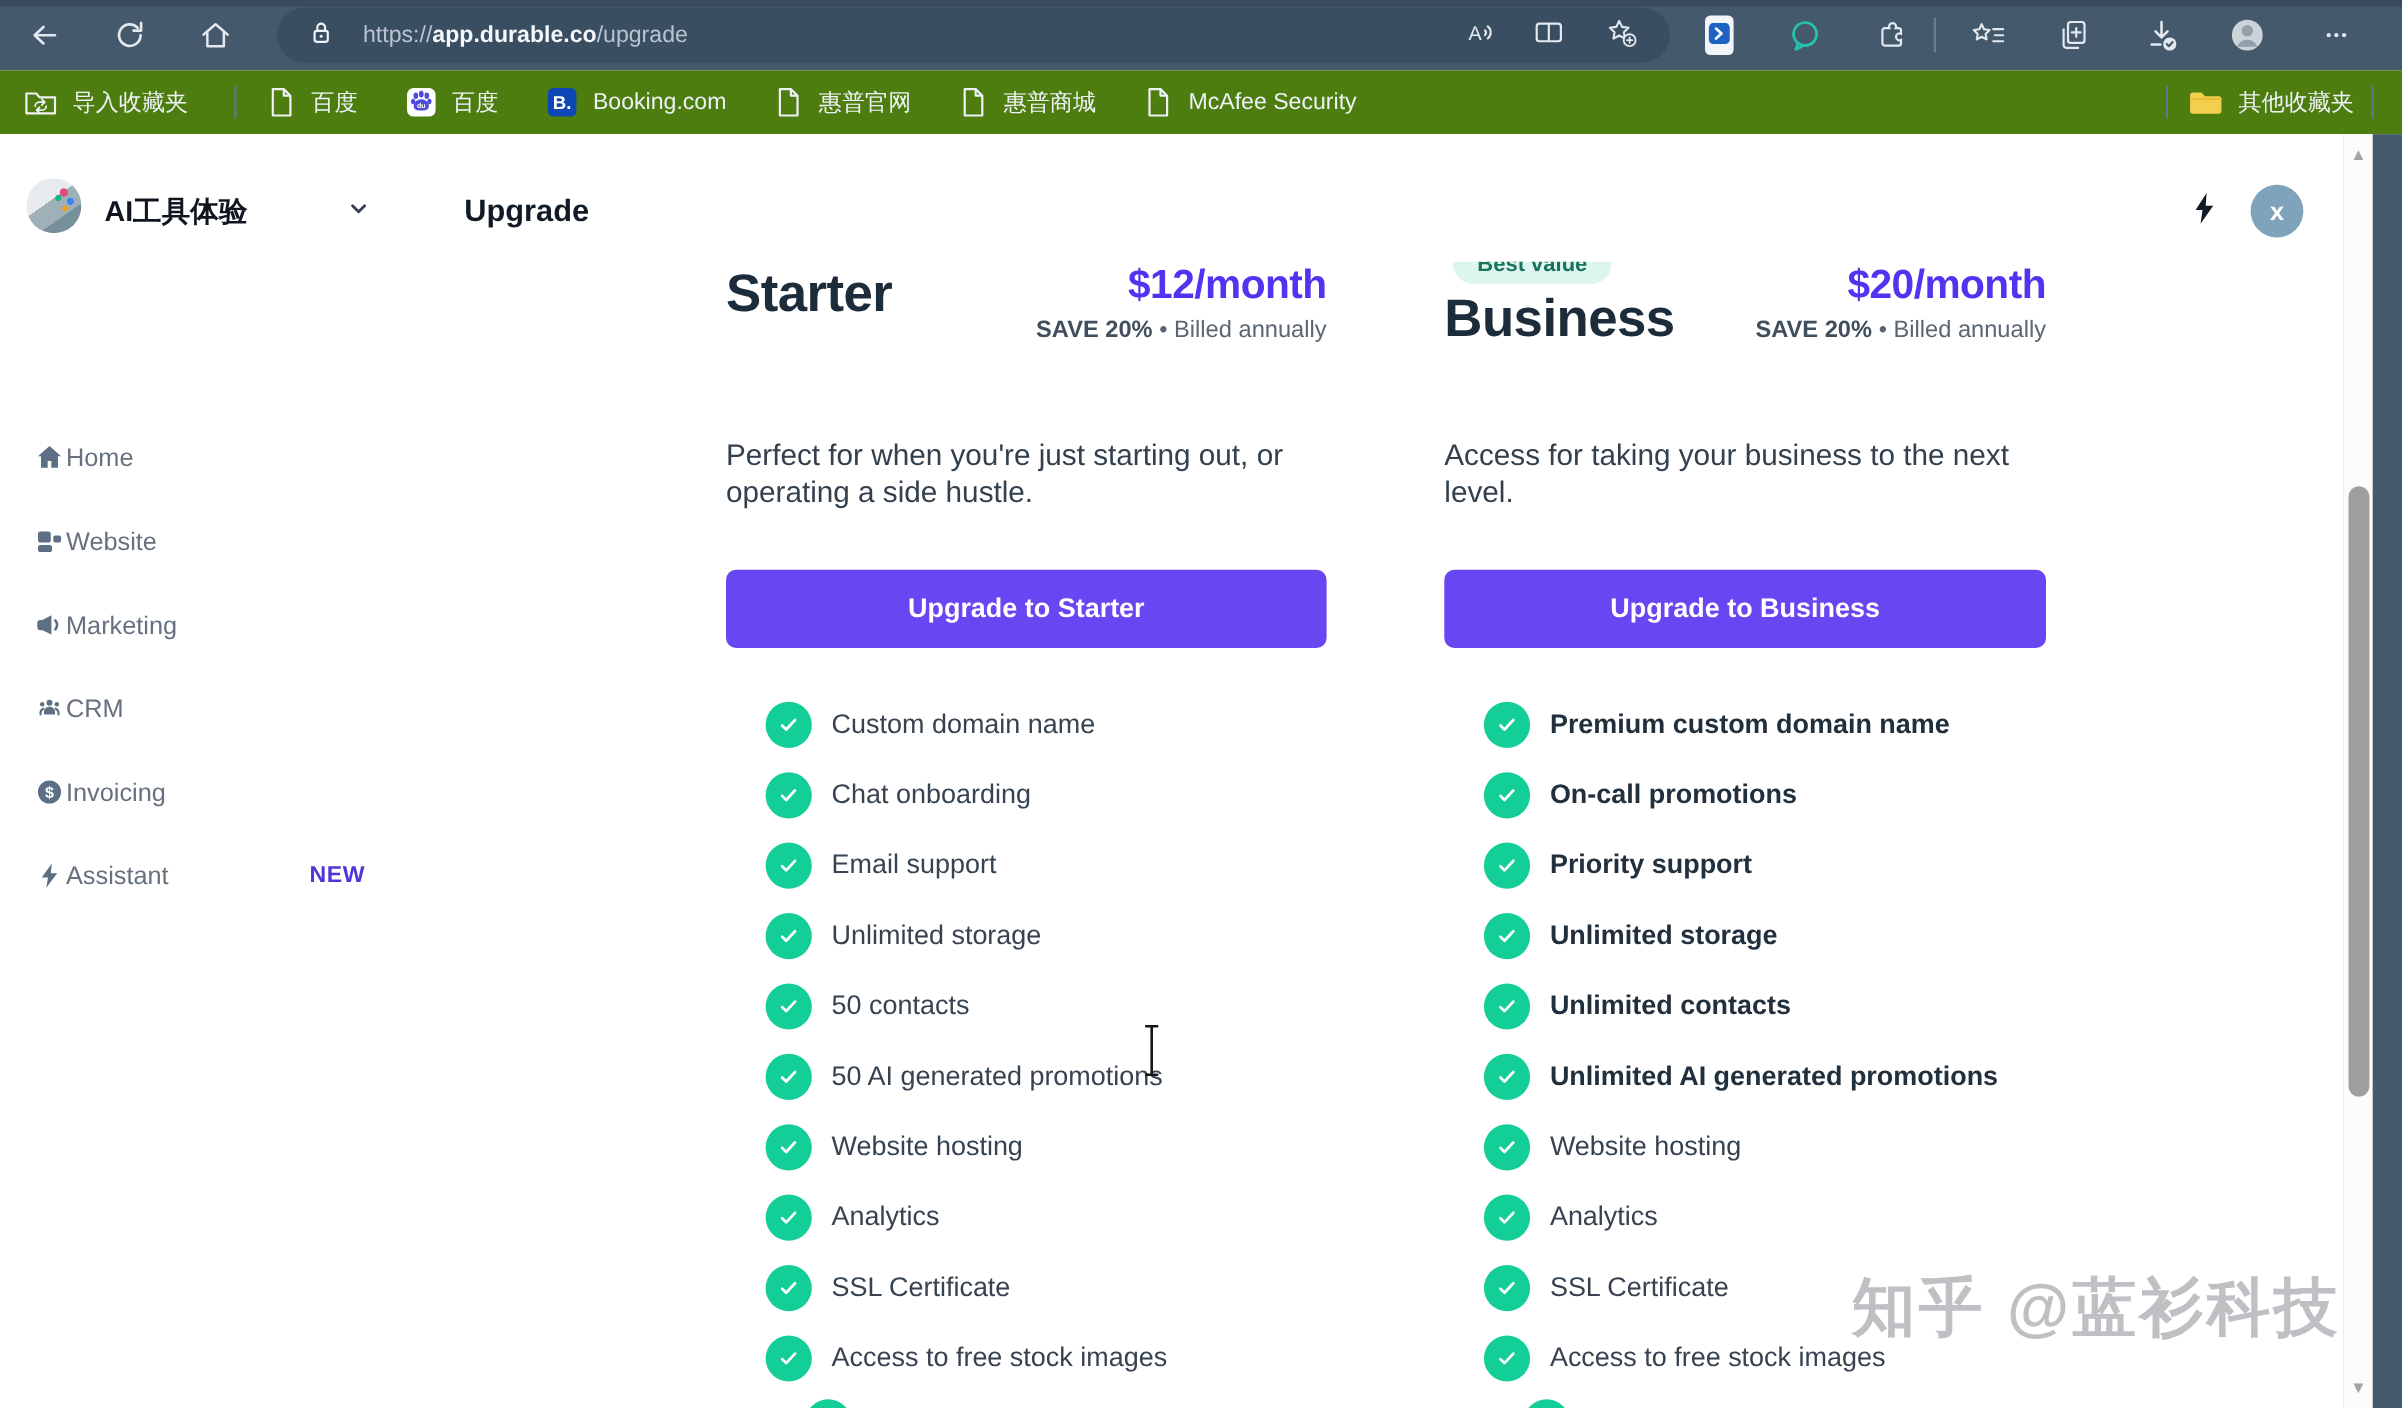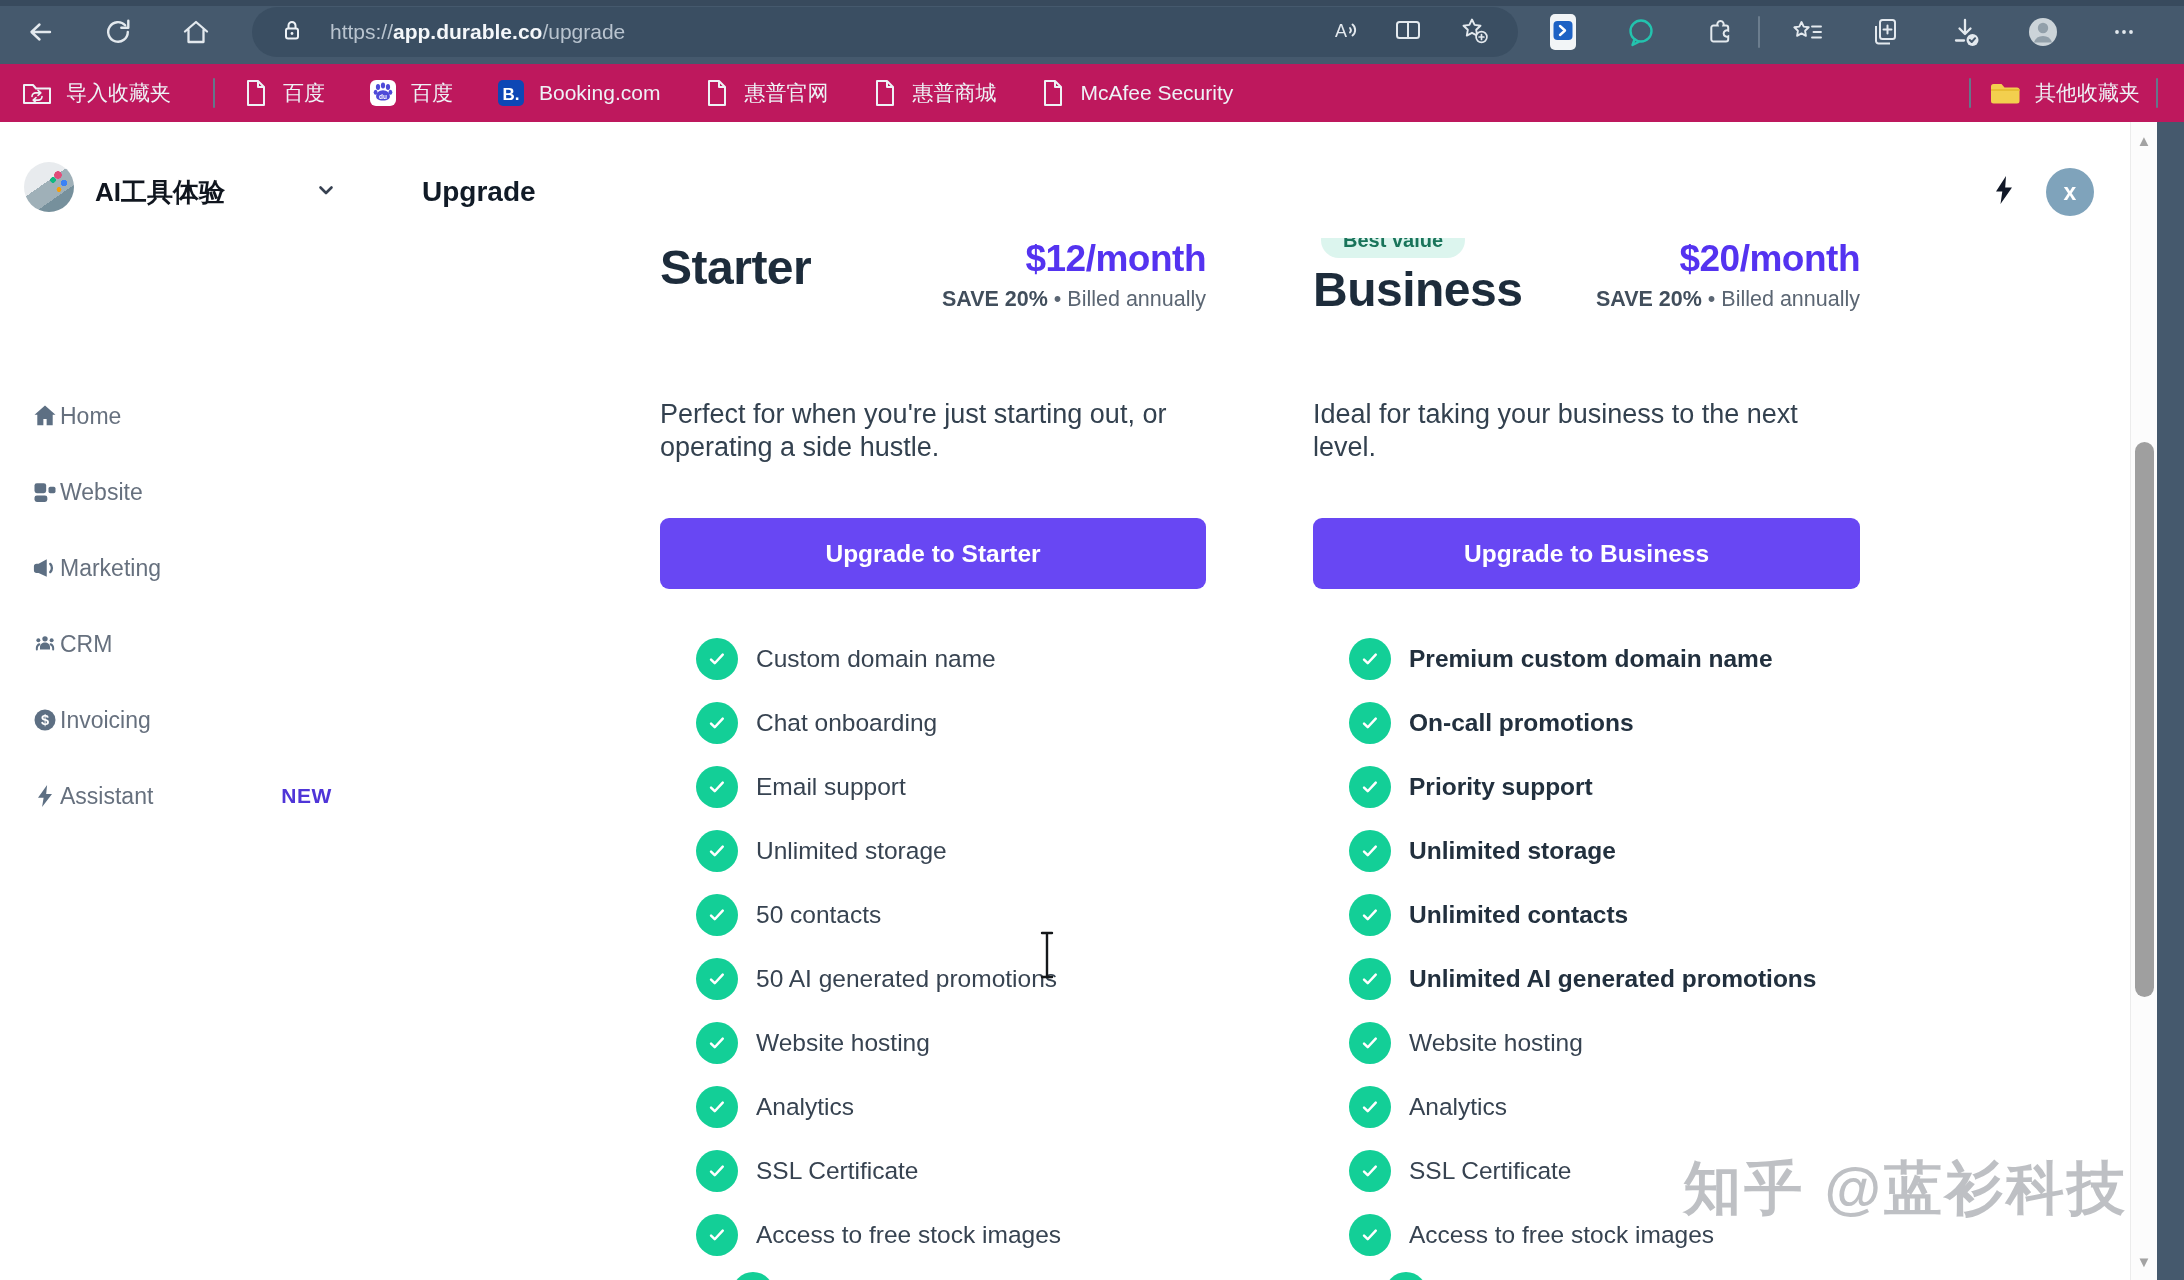--- a/index.html
+++ b/index.html
@@ -22,21 +22,21 @@
   .tb-btn svg{display:block;}
   .addr{position:absolute;left:252px;top:7px;width:1266px;height:50px;border-radius:25px;background:var(--pill);display:flex;align-items:center;}
   .addr .lock{position:absolute;left:26px;top:50%;transform:translateY(-50%);}
   .url{position:absolute;left:78px;top:50%;transform:translateY(-50%);font-size:21px;color:var(--chrome-ink-dim);white-space:nowrap;}
   .url b{color:#f4f7fa;font-weight:700;}
   .pill-ic{position:absolute;top:25px;transform:translate(-50%,-50%);}
   .chrome-ic{position:absolute;top:32px;transform:translate(-50%,-50%);display:flex;align-items:center;justify-content:center;}
   .vdiv{position:absolute;top:16px;width:2px;height:32px;background:#6b7d8e;border-radius:1px;}
 
   
-  .bookbar{position:absolute;left:0;top:64px;width:2184px;height:58px;background:#be185d;display:flex;align-items:center;color:#eef2f6;font-size:21px;}
+  .bookbar{position:absolute;left:0;top:64px;width:2184px;height:58px;background:#4d7c0f;display:flex;align-items:center;color:#eef2f6;font-size:21px;}
   .bm{display:flex;align-items:center;gap:12px;margin-right:42px;white-space:nowrap;cursor:default;}
   .bm svg{display:block;}
   .bm-div{width:2px;height:30px;background:#64778a;border-radius:1px;margin-right:26px;}
   .bookbar .left{display:flex;align-items:center;padding-left:20px;}
   .bookbar .right{position:absolute;right:26px;top:0;height:58px;display:flex;align-items:center;gap:16px;}
 
   
   .app{position:absolute;left:0;top:122px;width:2130px;height:1158px;background:#fff;}
   .app-header{position:absolute;left:0;top:0;width:100%;height:116px;background:#fff;}
   .logo{position:absolute;left:24px;top:40px;width:50px;height:50px;border-radius:50%;
@@ -454,21 +454,21 @@
         <span class="check partial-check"></span>
       </section>
 
       <section class="plan business">
         <span class="plan-badge">Best value</span>
         <h2 class="plan-name">Business</h2>
         <div class="price-wrap">
           <div class="price">$20/month</div>
           <div class="billing"><b>SAVE 20%</b> <span>• Billed annually</span></div>
         </div>
-        <p class="plan-desc">Ideal for taking your business to the next level.</p>
+        <p class="plan-desc">Access for taking your business to the next level.</p>
         <button class="plan-btn">Upgrade to Business</button>
         <ul class="features">
           <li class="feat">
               <span class="check">
                 <svg width="26" height="26" viewBox="0 0 24 24">
                   <path d="M6.5 12.5l3.4 3.4 7.4-8" fill="none" stroke="#fff" stroke-width="2.3" stroke-linecap="round" stroke-linejoin="round"></path>
                 </svg>
               </span>
               <span class="feat-label bold">Premium custom domain name</span>
             </li>

